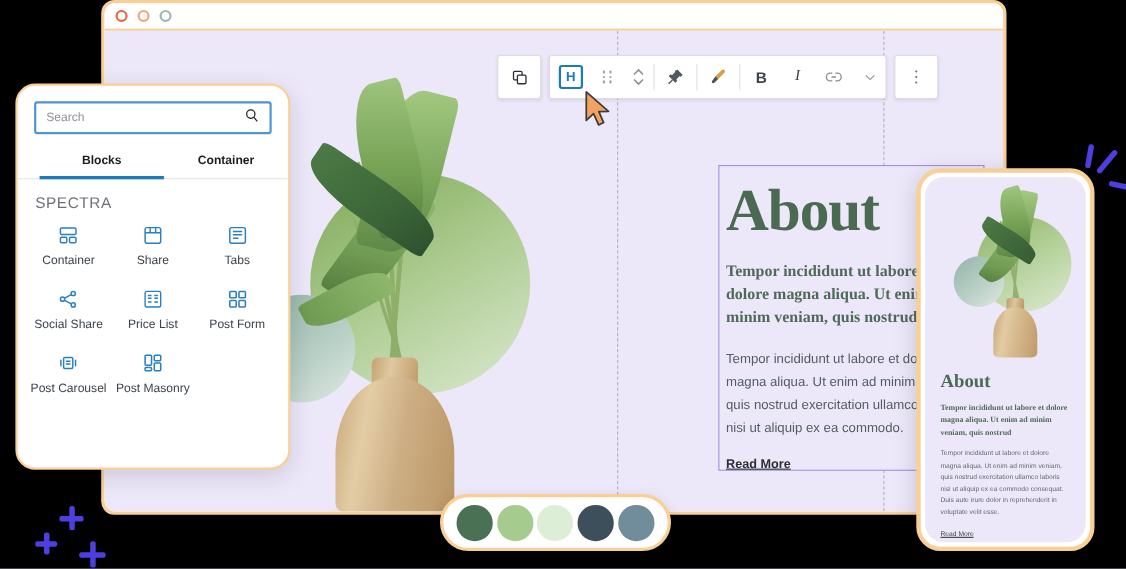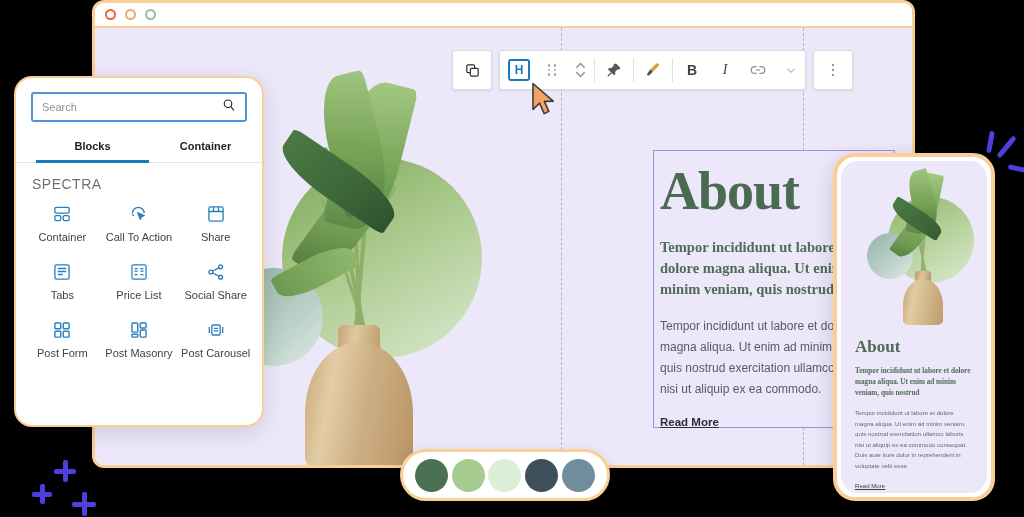--- a/index.html
+++ b/index.html
@@ -317,30 +317,20 @@
             <rect x="3.5" y="4" width="17" height="7" rx="1.4"></rect>
             <rect x="3.5" y="14" width="7" height="6" rx="1.4"></rect>
             <rect x="13.5" y="14" width="7" height="6" rx="1.4"></rect>
           </svg>
         </span>
         <span class="block-label">Container</span>
       </div>
 
 
 
-      <div class="block-item">
-        <span class="block-icon">
-          <svg viewBox="0 0 24 24" fill="none" stroke="#2a7fbf" stroke-width="1.6">
-            <path d="M4.2 11a7 7 0 0 1 7-7 7 7 0 0 1 7 7"></path>
-            <path d="M5.6 14.4A7 7 0 0 1 4.3 12"></path>
-            <path d="M10 10l8.8 4-3.6 1.2L13.6 19z" fill="#2a7fbf" stroke="#2a7fbf" stroke-width="1.2"></path>
-          </svg>
-        </span>
-        <span class="block-label">Call To Action</span>
-      </div>
 
       <div class="block-item">
         <span class="block-icon">
           <svg viewBox="0 0 24 24" fill="none" stroke="#2a7fbf" stroke-width="1.6">
             <rect x="3.5" y="3.5" width="17" height="17" rx="2"></rect>
             <path d="M3.5 9h17M9 3.5v5.5M15 3.5v5.5"></path>
           </svg>
         </span>
         <span class="block-label">Share</span>
       </div>
@@ -348,76 +338,76 @@
       <div class="block-item">
         <span class="block-icon">
           <svg viewBox="0 0 24 24" fill="none" stroke="#2a7fbf" stroke-width="1.6">
             <rect x="3.5" y="3.5" width="17" height="17" rx="2"></rect>
             <path d="M7 7.8h10M7 11.4h10M7 15h6"></path>
           </svg>
         </span>
         <span class="block-label">Tabs</span>
       </div>
 
-
-      <div class="block-item">
-        <span class="block-icon">
-          <svg viewBox="0 0 24 24" fill="none" stroke="#2a7fbf" stroke-width="1.5">
-            <rect x="3.5" y="3.5" width="17" height="17" rx="2"></rect>
-            <path d="M6.5 8h4M6.5 11h4M6.5 15h4M13.5 8h4M13.5 11h4M13.5 15h4"></path>
-          </svg>
-        </span>
-        <span class="block-label">Price List</span>
-      </div>
 
       <div class="block-item">
         <span class="block-icon">
           <svg viewBox="0 0 24 24" fill="none" stroke="#2a7fbf" stroke-width="1.6">
             <circle cx="17.5" cy="5.8" r="2.3"></circle>
               <circle cx="17.5" cy="18.2" r="2.3"></circle>
               <circle cx="5.8" cy="12" r="2.3"></circle>
             <path d="M8 10.8l7.4-3.8M8 13.2l7.4 3.8"></path>
           </svg>
         </span>
         <span class="block-label">Social Share</span>
       </div>
 
       <div class="block-item">
         <span class="block-icon">
+          <svg viewBox="0 0 24 24" fill="none" stroke="#2a7fbf" stroke-width="1.5">
+            <rect x="3.5" y="3.5" width="17" height="17" rx="2"></rect>
+            <path d="M6.5 8h4M6.5 11h4M6.5 15h4M13.5 8h4M13.5 11h4M13.5 15h4"></path>
+          </svg>
+        </span>
+        <span class="block-label">Price List</span>
+      </div>
+
+      <div class="block-item">
+        <span class="block-icon">
           <svg viewBox="0 0 24 24" fill="none" stroke="#2a7fbf" stroke-width="1.7">
             <rect x="3.5" y="3.5" width="7" height="7" rx="1"></rect>
             <rect x="13.5" y="3.5" width="7" height="7" rx="1"></rect>
             <rect x="3.5" y="13.5" width="7" height="7" rx="1"></rect>
             <rect x="13.5" y="13.5" width="7" height="7" rx="1"></rect>
           </svg>
         </span>
         <span class="block-label">Post Form</span>
       </div>
 
       <div class="block-item">
         <span class="block-icon">
+          <svg viewBox="0 0 24 24" fill="none" stroke="#2a7fbf" stroke-width="1.6">
+            <rect x="7" y="6" width="10" height="12" rx="1.3"></rect>
+            <path d="M9.5 10h5M9.5 13h5"></path>
+            <path d="M4 8.5v7M20 8.5v7"></path>
+          </svg>
+        </span>
+        <span class="block-label">Post Carousel</span>
+      </div>
+
+      <div class="block-item">
+        <span class="block-icon">
           <svg viewBox="0 0 24 24" fill="none" stroke="#2a7fbf" stroke-width="1.7">
             <rect x="3.5" y="3.5" width="7" height="11" rx="1"></rect>
             <rect x="13.5" y="3.5" width="7" height="6" rx="1"></rect>
             <rect x="3.5" y="17" width="7" height="3.5" rx="1"></rect>
             <rect x="13.5" y="12" width="7" height="8.5" rx="1"></rect>
           </svg>
         </span>
         <span class="block-label">Post Masonry</span>
-      </div>
-
-      <div class="block-item">
-        <span class="block-icon">
-          <svg viewBox="0 0 24 24" fill="none" stroke="#2a7fbf" stroke-width="1.6">
-            <rect x="7" y="6" width="10" height="12" rx="1.3"></rect>
-            <path d="M9.5 10h5M9.5 13h5"></path>
-            <path d="M4 8.5v7M20 8.5v7"></path>
-          </svg>
-        </span>
-        <span class="block-label">Post Carousel</span>
       </div>
 
     </div>
   </div>
 
   <div class="tb-sep">
 
     <div class="tb-group">
       <div class="tb-btn">
         <svg width="17" height="17" viewBox="0 0 24 24" fill="none" stroke="#2b2f33" stroke-width="1.7">

